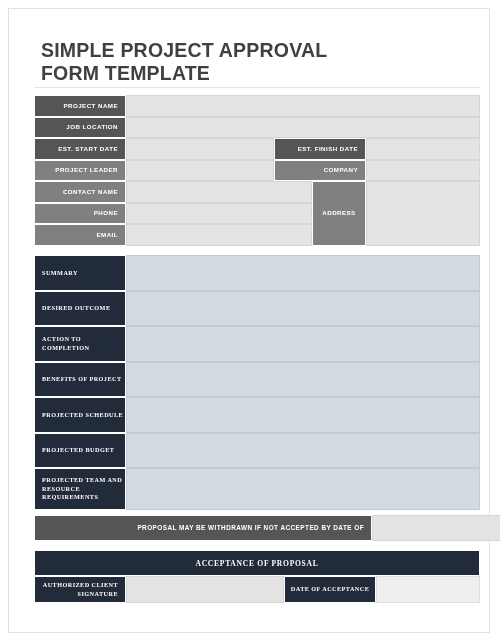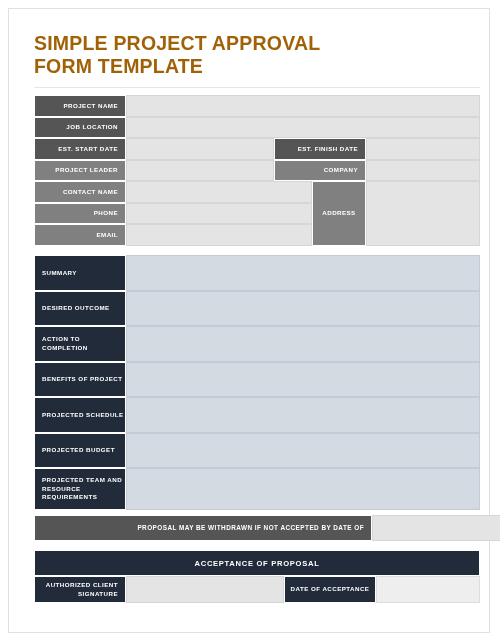--- a/index.html
+++ b/index.html
@@ -26,26 +26,26 @@
   }
 
   
   #title-block {
     position: absolute;
     left: 25px;
     top: 23px;
     width: 430px;
   }
   #page-title {
-    margin: 0;
+    margin: 7px;
     font-size: 19.5px;
     line-height: 23px;
     font-weight: bold;
     letter-spacing: 0.2px;
-    color: #a16207;
+    color: #404040;
     text-transform: uppercase;
     white-space: pre-line;
   }
   #title-rule {
     position: absolute;
     left: 25px;
     top: 78px;
     width: 446px;
     height: 1px;
     background: #e6e6e6;
@@ -83,21 +83,21 @@
   .fld {
     box-sizing: border-box;
     background: #e4e4e4;
     border: 1px solid #d6d6d6;
   }
   .fld.blue { background: #d3dae2; border: 1px solid #c3cbd5; }
   .fld.plain { background: #eeeeee; border: 1px solid #dddddd; }
 
   .g-dark  { background: #555555; }
   .g-mid   { background: #808080; }
-  .navy    { background: #222b3a; }
+  .navy    { background: #222b3a; font-family: Liberation Serif, serif; }
 
   
   #info-table { top: 86px; height: 152px; }
   #info-table .row { height: 21.5px; }
   #info-table .c-lbl1 { width: 92px; flex: 0 0 92px; }
   #info-table .c-fld1 { flex: 1 1 auto; }
   #info-table .c-lbl2 { width: 92px; flex: 0 0 92px; }
   #info-table .c-fld2 { width: 114px; flex: 0 0 114px; }
 
   .stack { display: flex; flex-direction: column; }

